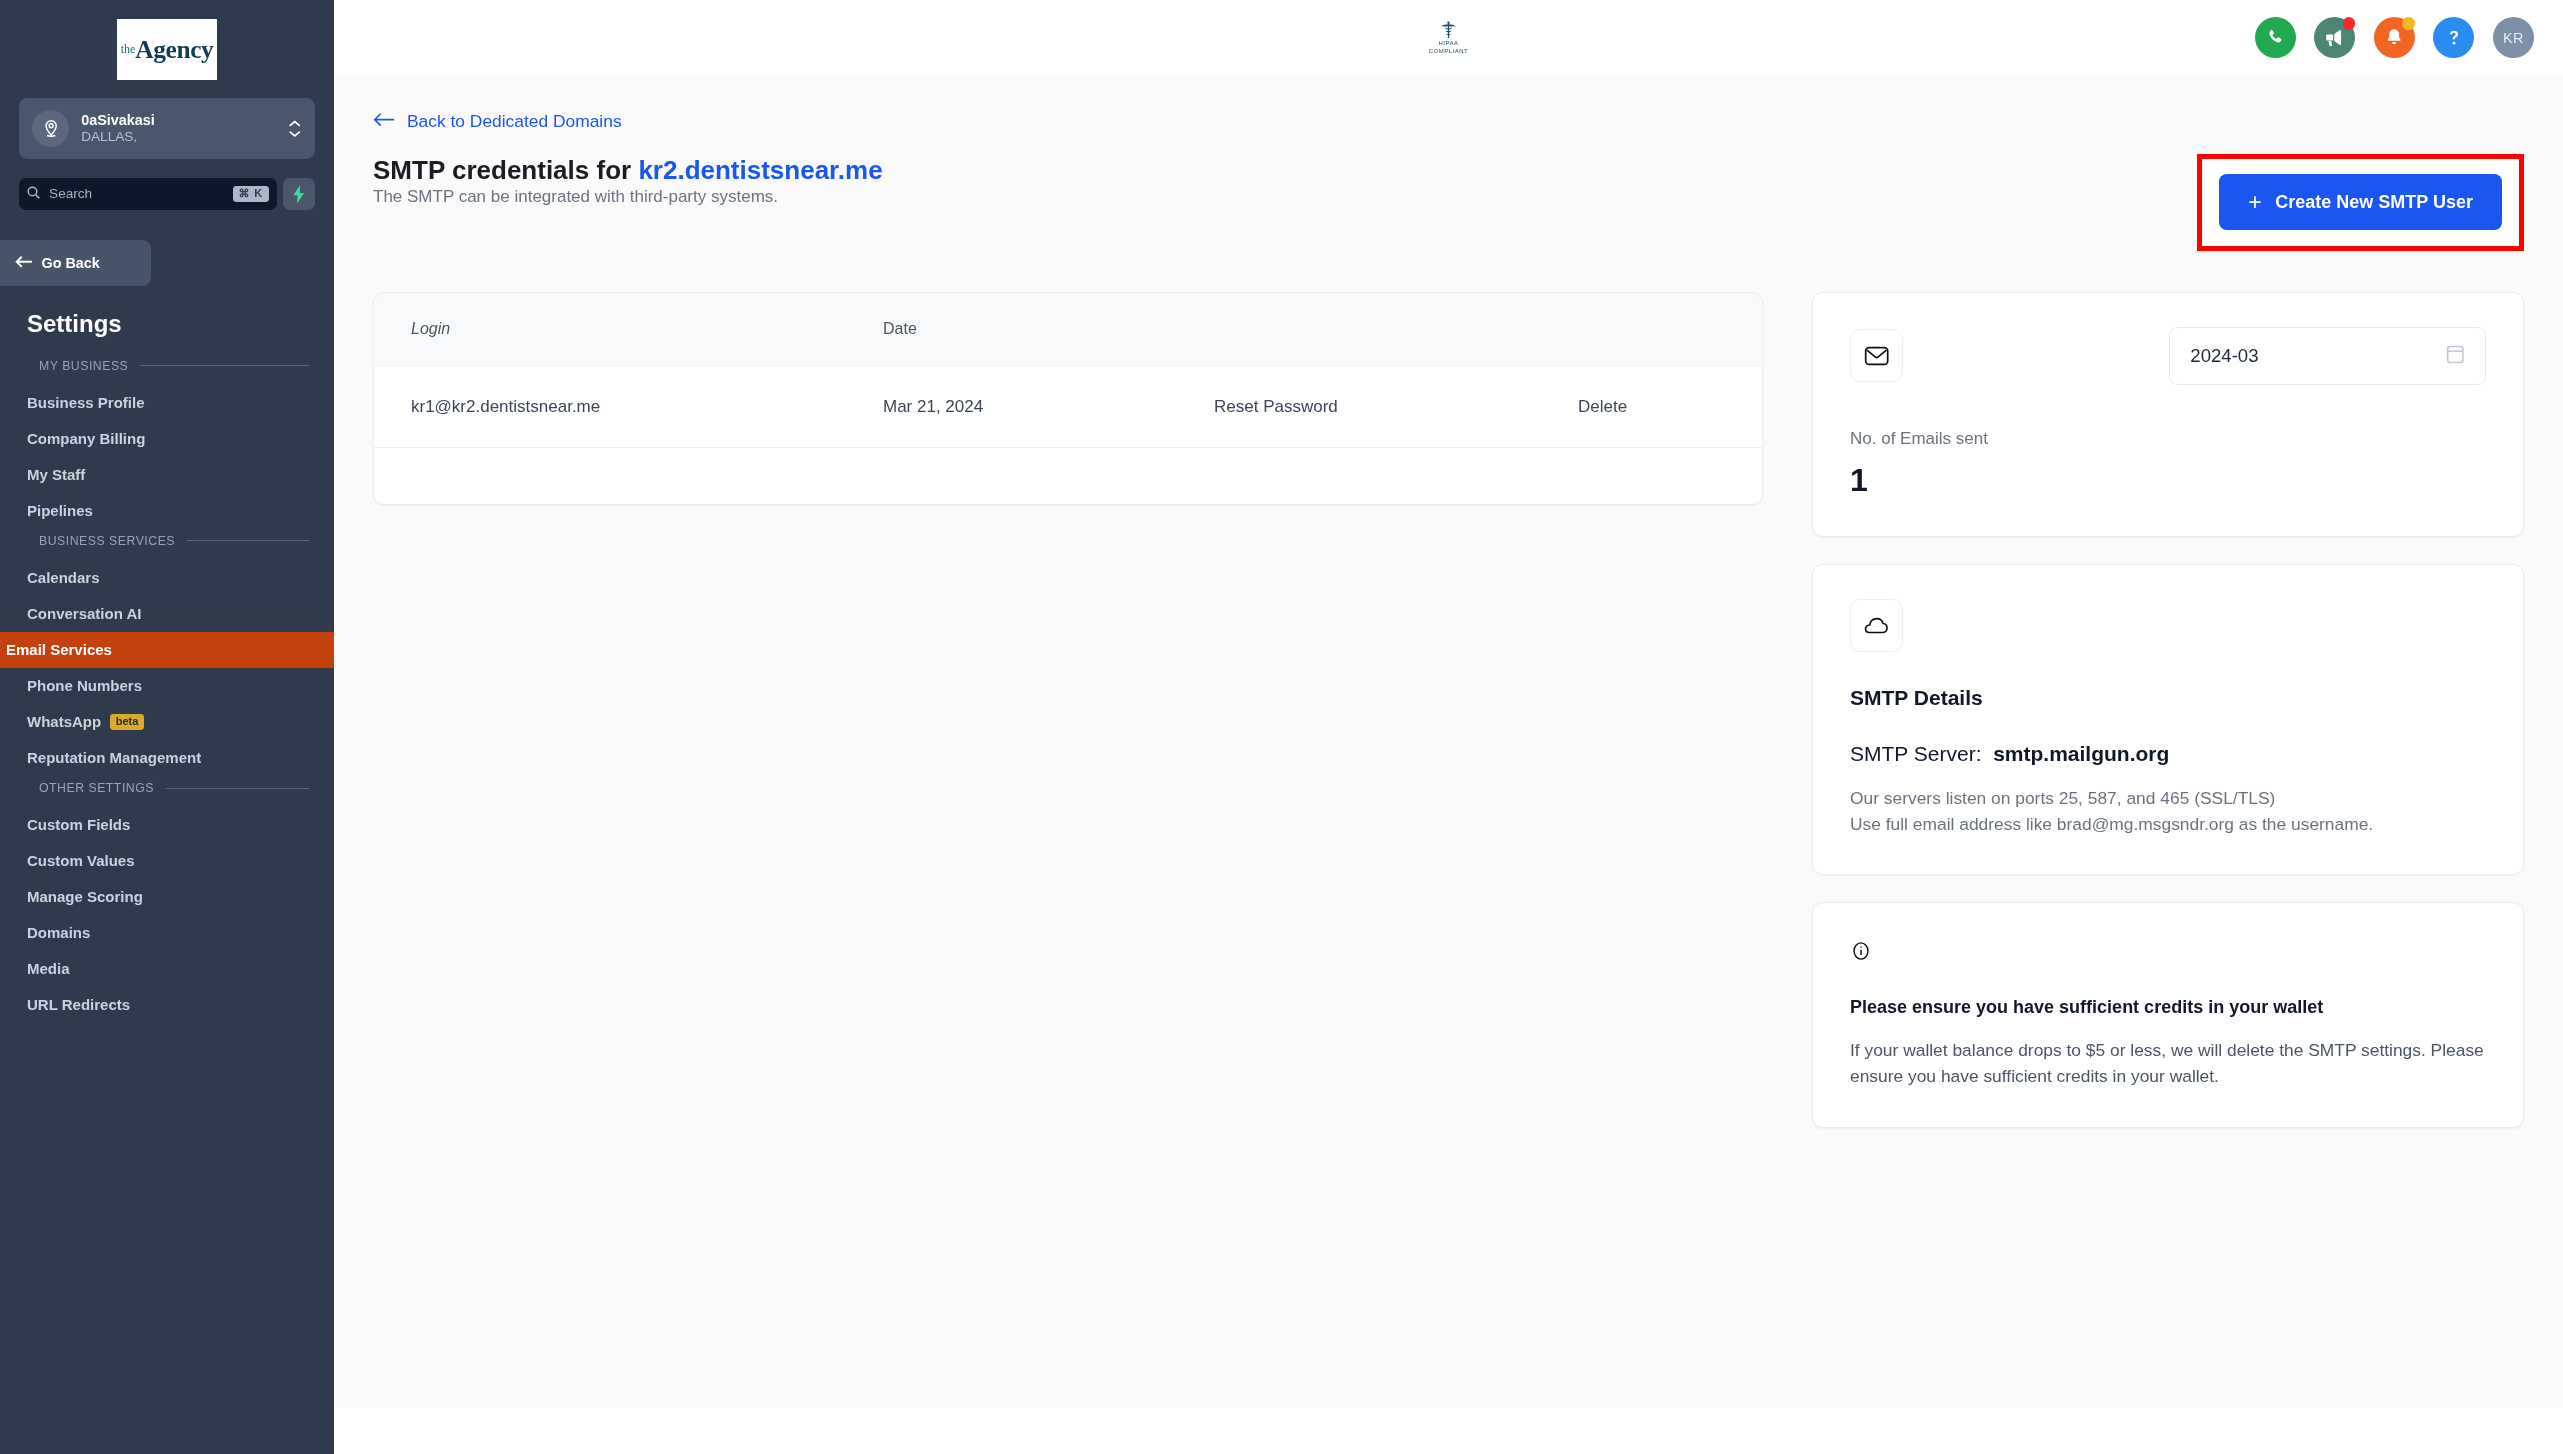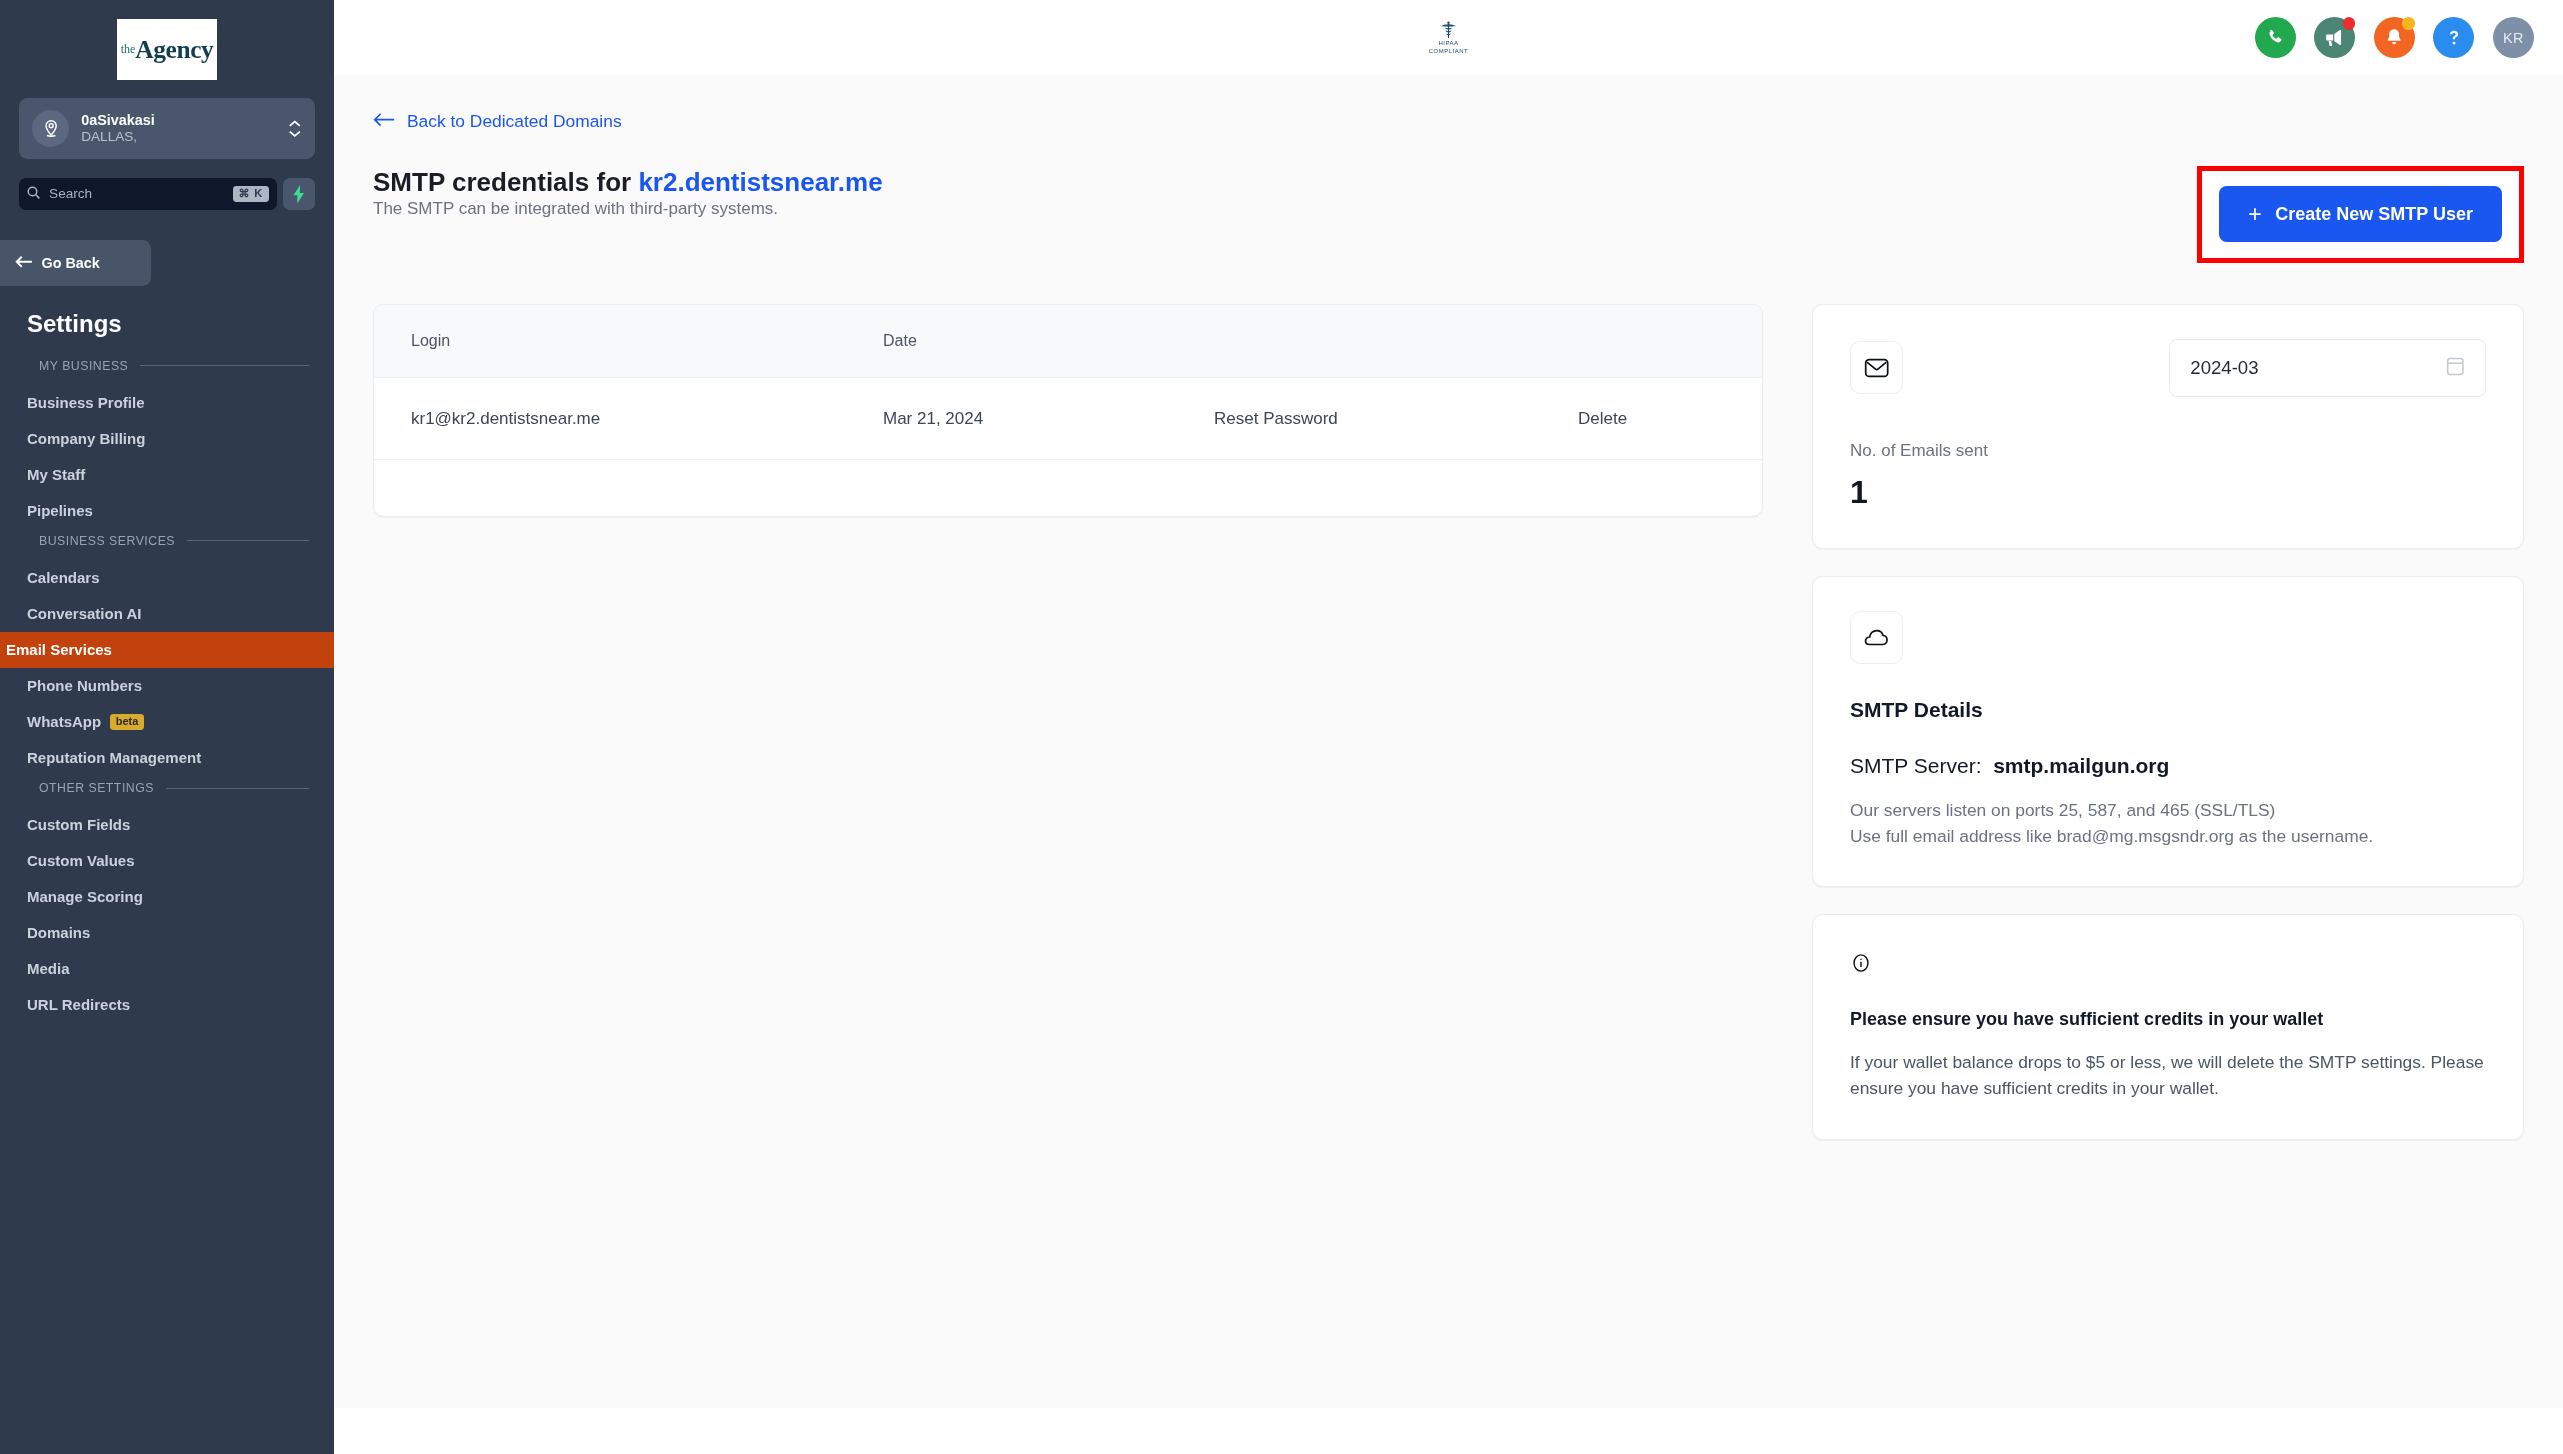--- a/index.html
+++ b/index.html
@@ -121,21 +121,21 @@
     width: 41px; height: 41px; border-radius: 50%;
     background: #7e8fa8; color: #e8edf4;
     display: flex; align-items: center; justify-content: center;
     font-size: 14.4px; letter-spacing: 0.4px;
   }
 
   .content { flex: 1; padding: 36px 39px 0 39px; overflow: hidden; background: #fafafa; }
 
   .back-link {
     display: flex; align-items: center; gap: 12px;
-    color: #1a56f0; font-size: 17.4px; margin-bottom: 34px;
+    color: #1a56f0; font-size: 17.4px; margin-bottom: 22px;
   }
 
   .head-row { display: flex; align-items: flex-start; justify-content: space-between; }
   .page-title { font-size: 26px; font-weight: bold; color: #1a1d23; line-height: 1.25; }
   .page-title .dom { color: #1a56f0; }
   .page-sub { font-size: 17px; color: #6b7280; margin-top: 0; }
 
   .cta-wrap { border: 5.1px solid #ff0000; padding: 15.3px 17px; background: #ffffff; }
   .cta-btn {
     background: #1a56f0; color: #ffffff; border: none;
@@ -154,21 +154,21 @@
     background: #ffffff; border: 0.8px solid #ebedf0;
     border-radius: 11px; box-shadow: 0 0.8px 1.7px rgba(16,24,40,0.05);
   }
   table.cred { width: 100%; border-collapse: collapse; }
   table.cred thead th {
     background: #f8f9fb; text-align: left;
     font-size: 16px; font-weight: normal; color: #4b5563;
     padding: 25.4px 0 25.4px 0; height: 73px;
     border-bottom: 0.8px solid #eceef1;
   }
-  table.cred thead th:first-child { padding-left: 37px; border-radius: 11px 0 0 0; }
+  table.cred thead th:first-child { padding-left: 37px; border-radius: 11px 0 0 0; font-style: italic; }
   table.cred thead th:last-child { border-radius: 0 11px 0 0; }
   table.cred tbody td {
     font-size: 17px; color: #3b4656; padding: 30.5px 0; border-bottom: 0.8px solid #eceef1;
   }
   table.cred tbody td:first-child { padding-left: 37px; }
   .col-login { width: 509px; }
   .col-date { width: 331px; }
   .col-reset { width: 364px; }
   .tfill { height: 56px; }
 

